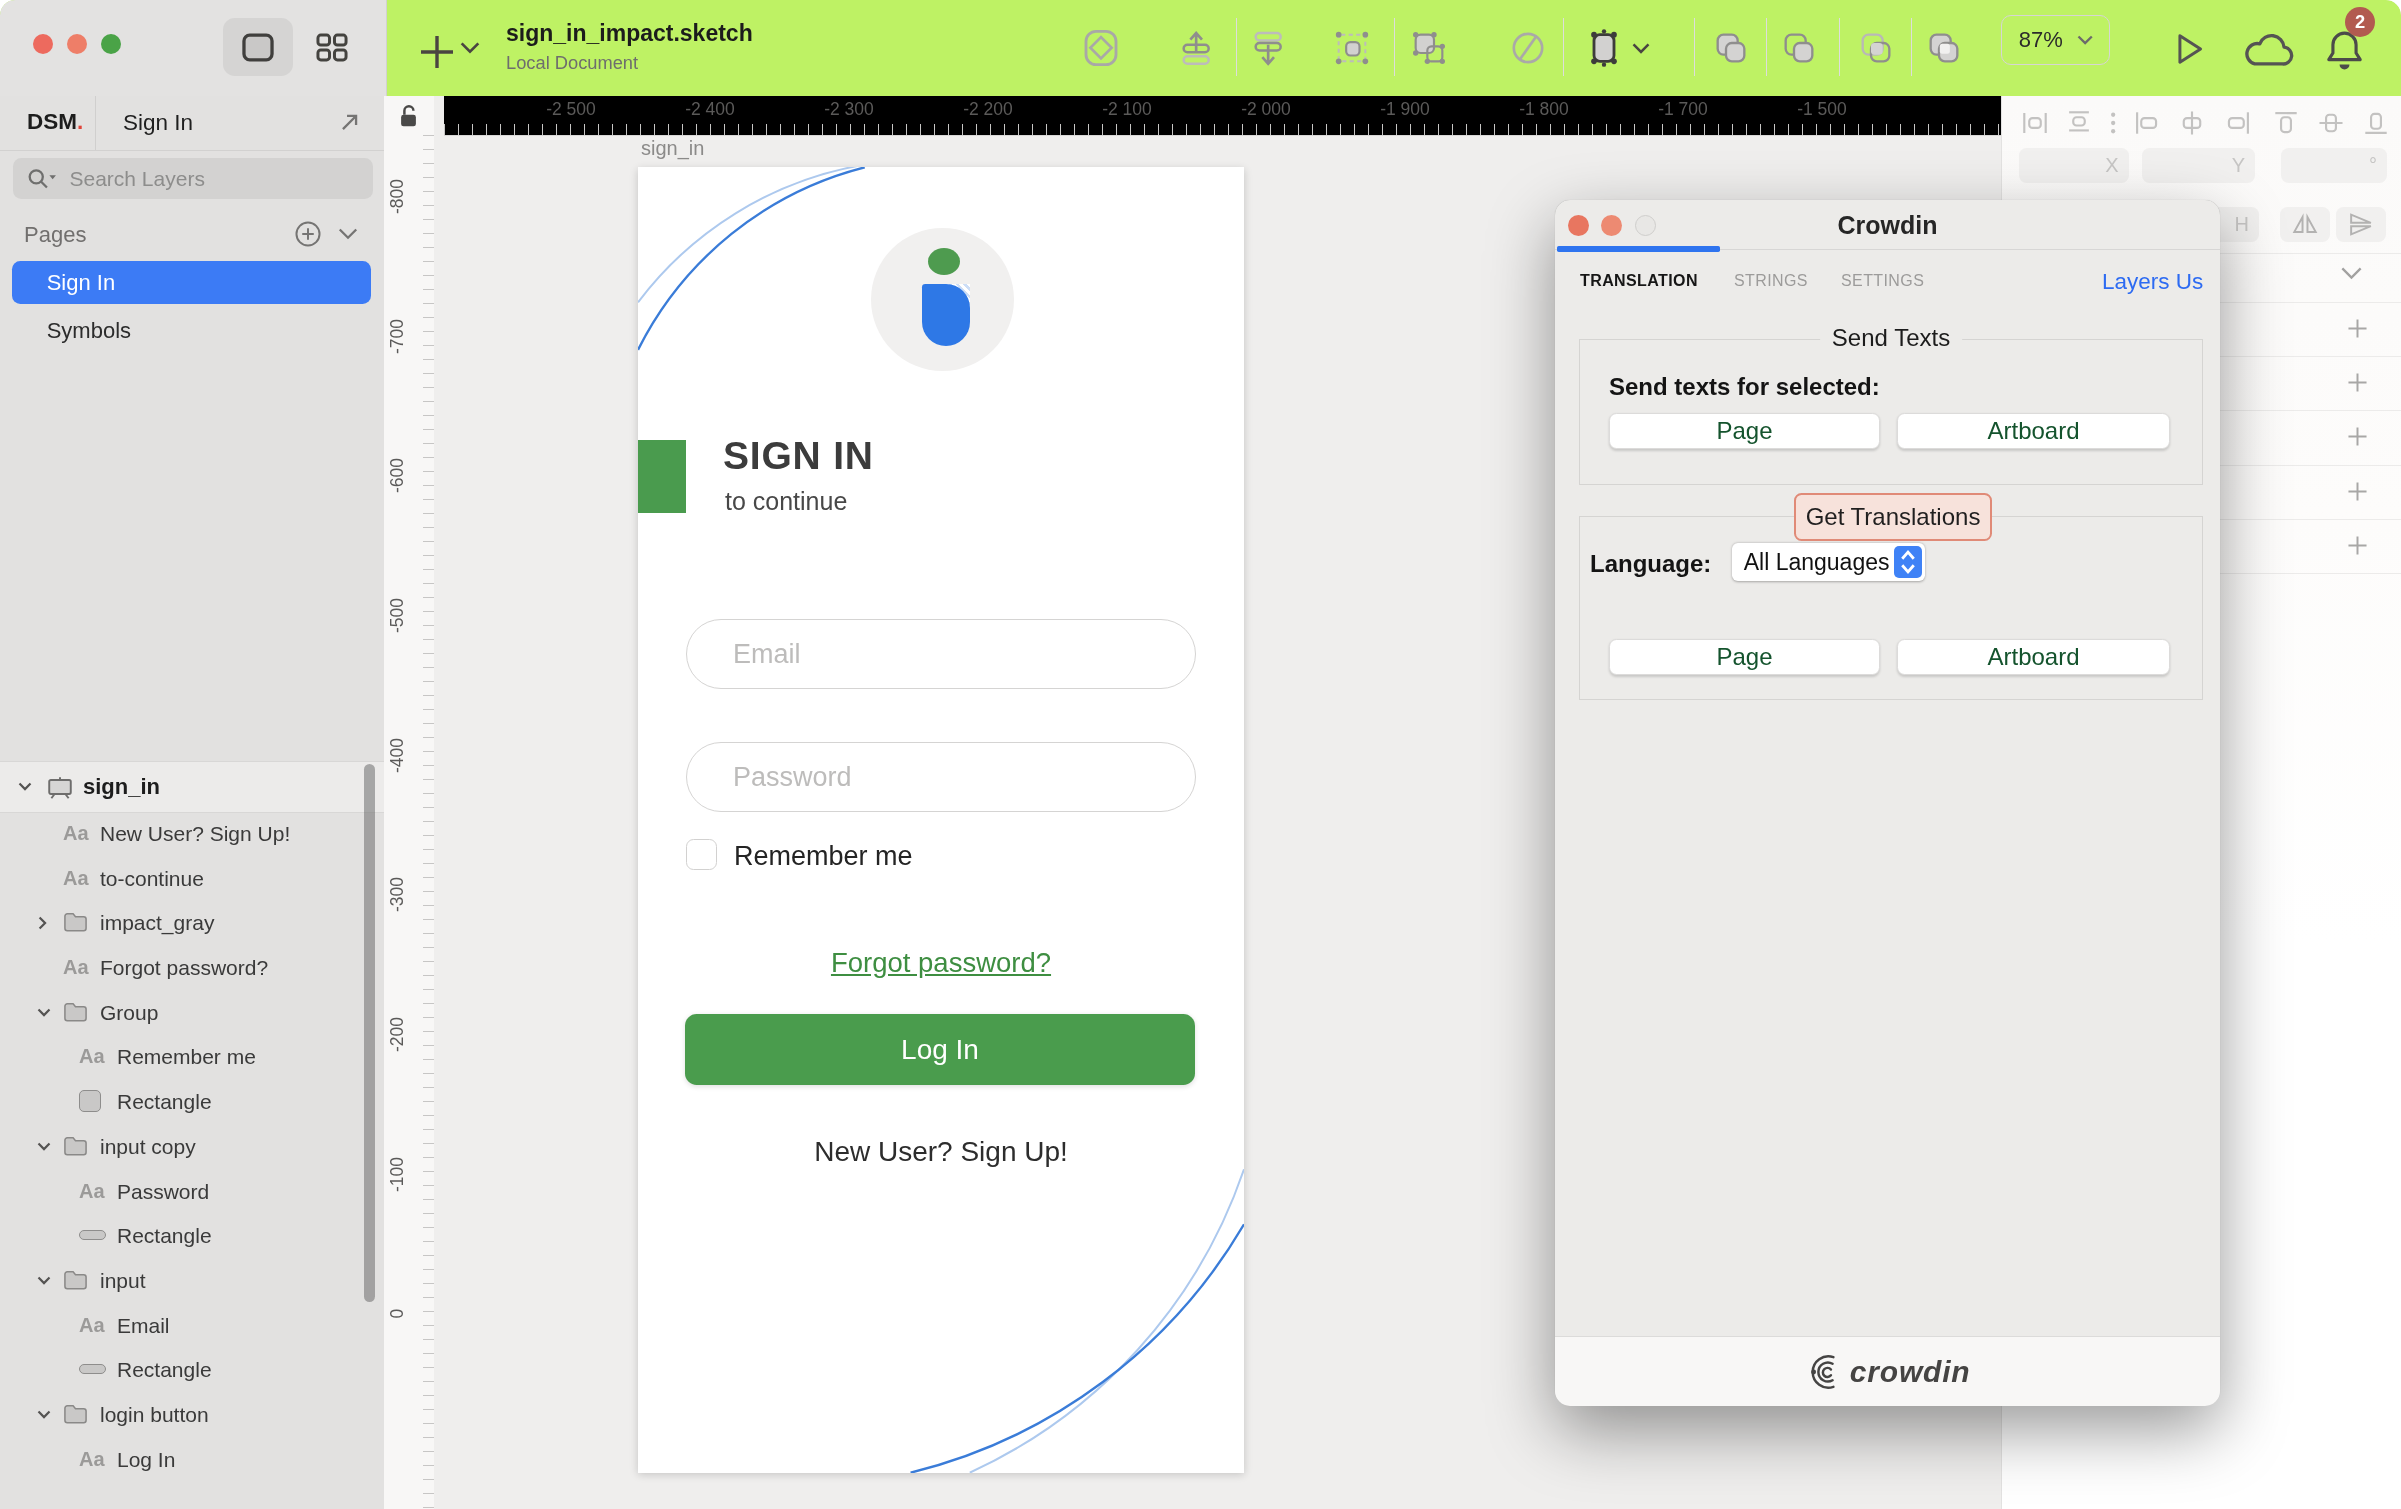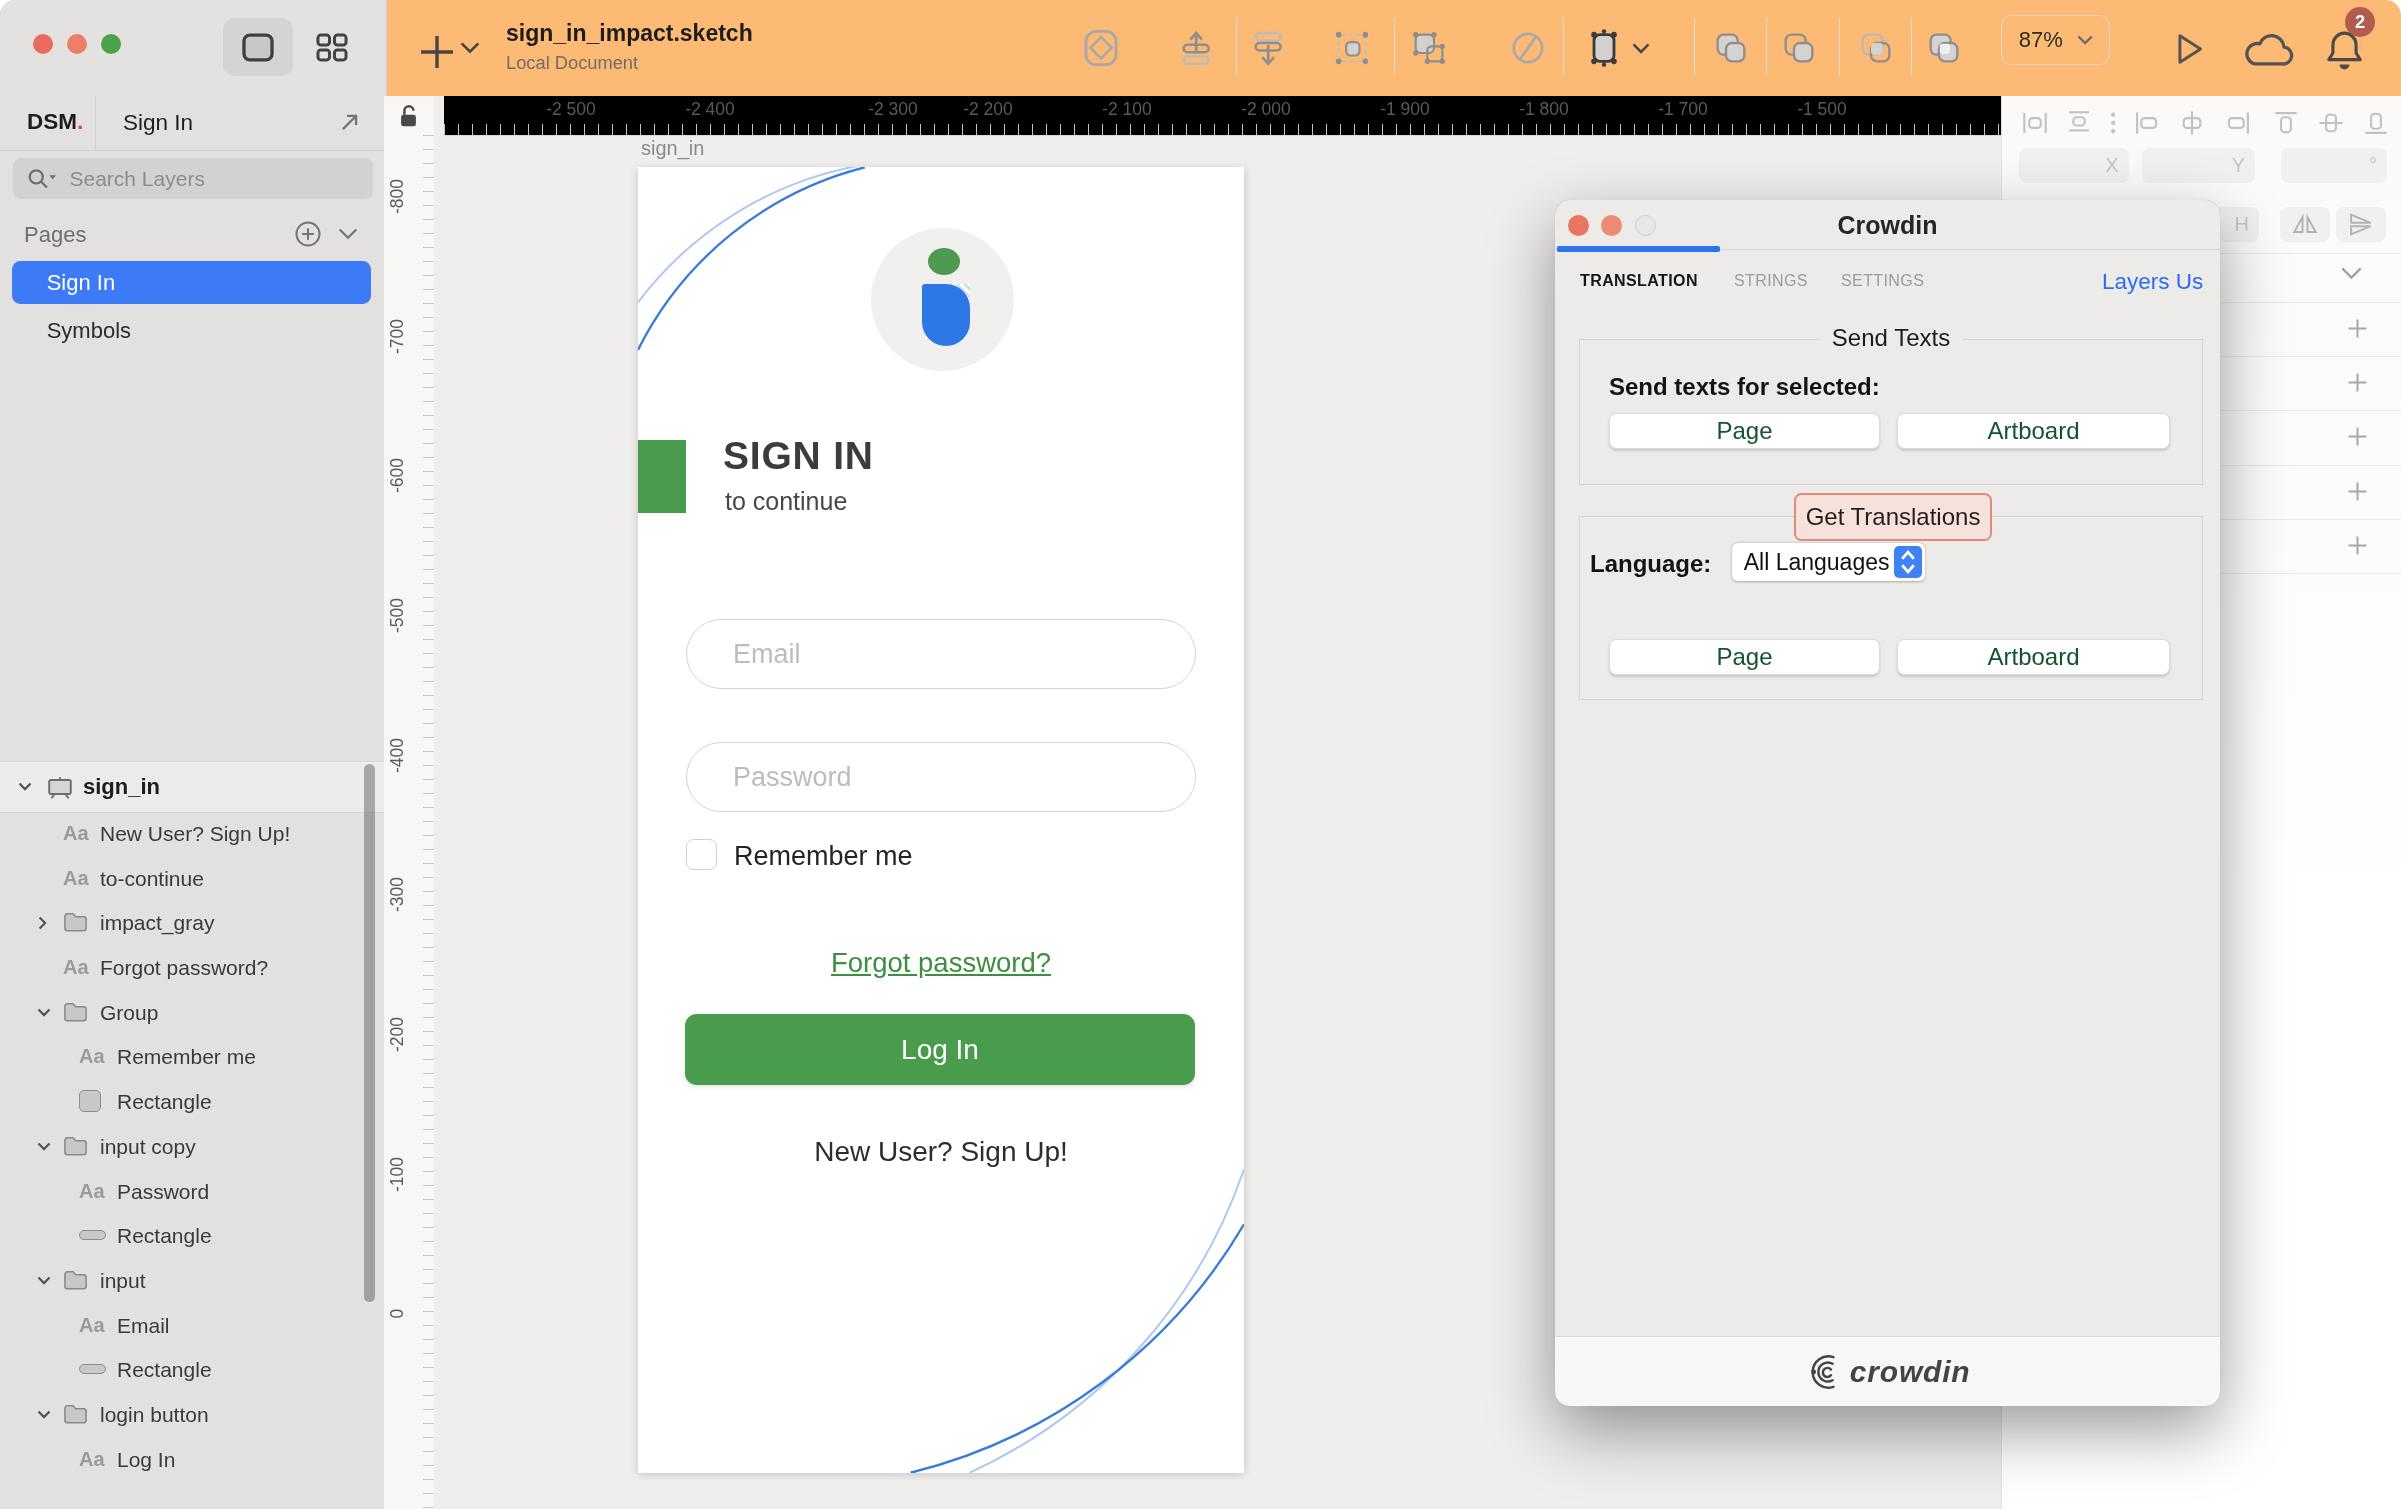--- a/index.html
+++ b/index.html
@@ -1,19 +1,19 @@
 <!DOCTYPE html>
 <html style="font-size:13.3px"><head>
 <meta charset="utf-8">
 <style>
   html,body{margin:0;padding:0;background:#ffffff;}
   .window{position:relative;width:2401px;height:1509px;overflow:hidden;
     font-family:"Liberation Sans","DejaVu Sans",sans-serif;background:#efeeed;border-radius:15px 15px 0 0;}
   
-  .toolbar{position:absolute;left:0;top:0;width:2401px;height:96px;background:#fdba74;border-bottom:1.3px solid #d8d7d6;border-radius:15px 15px 0 0;}
+  .toolbar{position:absolute;left:0;top:0;width:2401px;height:96px;background:#bef264;border-bottom:1.3px solid #d8d7d6;border-radius:15px 15px 0 0;}
   .toolbar-left{position:absolute;left:0;top:0;width:386px;height:96px;background:#e3e2e1;border-radius:15px 0 0 0;border-right:0.8px solid #d2d1d0;}
   .tl-dot{position:absolute;top:34px;width:20px;height:20px;border-radius:50%;}
   .viewbtn{position:absolute;top:18.3px;width:70px;height:58px;border-radius:11.7px;display:flex;align-items:center;justify-content:center;}
   .viewbtn.sel{background:#d5d4d3;}
   .tb-ic{position:absolute;top:27.5px;width:40px;height:40px;}
   .tb-sep{position:absolute;top:18.3px;width:0.8px;height:58px;background:#dedddc;}
   .doc-title{position:absolute;left:506px;top:20px;}
   .doc-title .t1{font-size:23px;font-weight:700;color:#1c1c1c;}
   .doc-title .t2{font-size:18.3px;color:#6e6e6d;margin-top:5px;}
   .zoom-ctl{position:absolute;left:2001px;top:15px;width:107px;height:48px;border:1.7px solid #d6d5d4;border-radius:10px;display:flex;align-items:center;}
@@ -378,21 +378,21 @@
   <div class="canvas">
     <div class="ruler-corner">
       <svg style="position:absolute;left:13.3px;top:6.7px;" width="23" height="27" viewBox="0 0 28 32">
           <rect x="5" y="14" width="18" height="14" rx="3" fill="#4a4948"></rect>
           <path d="M9 14 V9 a5.5 5.5 0 0 1 11 0" fill="none" stroke="#4a4948" stroke-width="3"></path>
         </svg>
     </div>
     <div class="ruler-h">
         <span class="rl" style="left: 127px;">-2 500</span>
         <span class="rl" style="left: 266px;">-2 400</span>
-        <span class="rl" style="left: 405px; margin-left: 44px;">-2 300</span>
+        <span class="rl" style="left: 405px;">-2 300</span>
         <span class="rl" style="left: 544px;">-2 200</span>
         <span class="rl" style="left: 683px;">-2 100</span>
         <span class="rl" style="left: 822px;">-2 000</span>
         <span class="rl" style="left: 961px;">-1 900</span>
         <span class="rl" style="left: 1100px;">-1 800</span>
         <span class="rl" style="left: 1239px;">-1 700</span>
         <span class="rl" style="left: 1378px;">-1 500</span>
       </div>
     <div class="ruler-v">
         <span class="rl" style="top: 51px;">-800</span>

